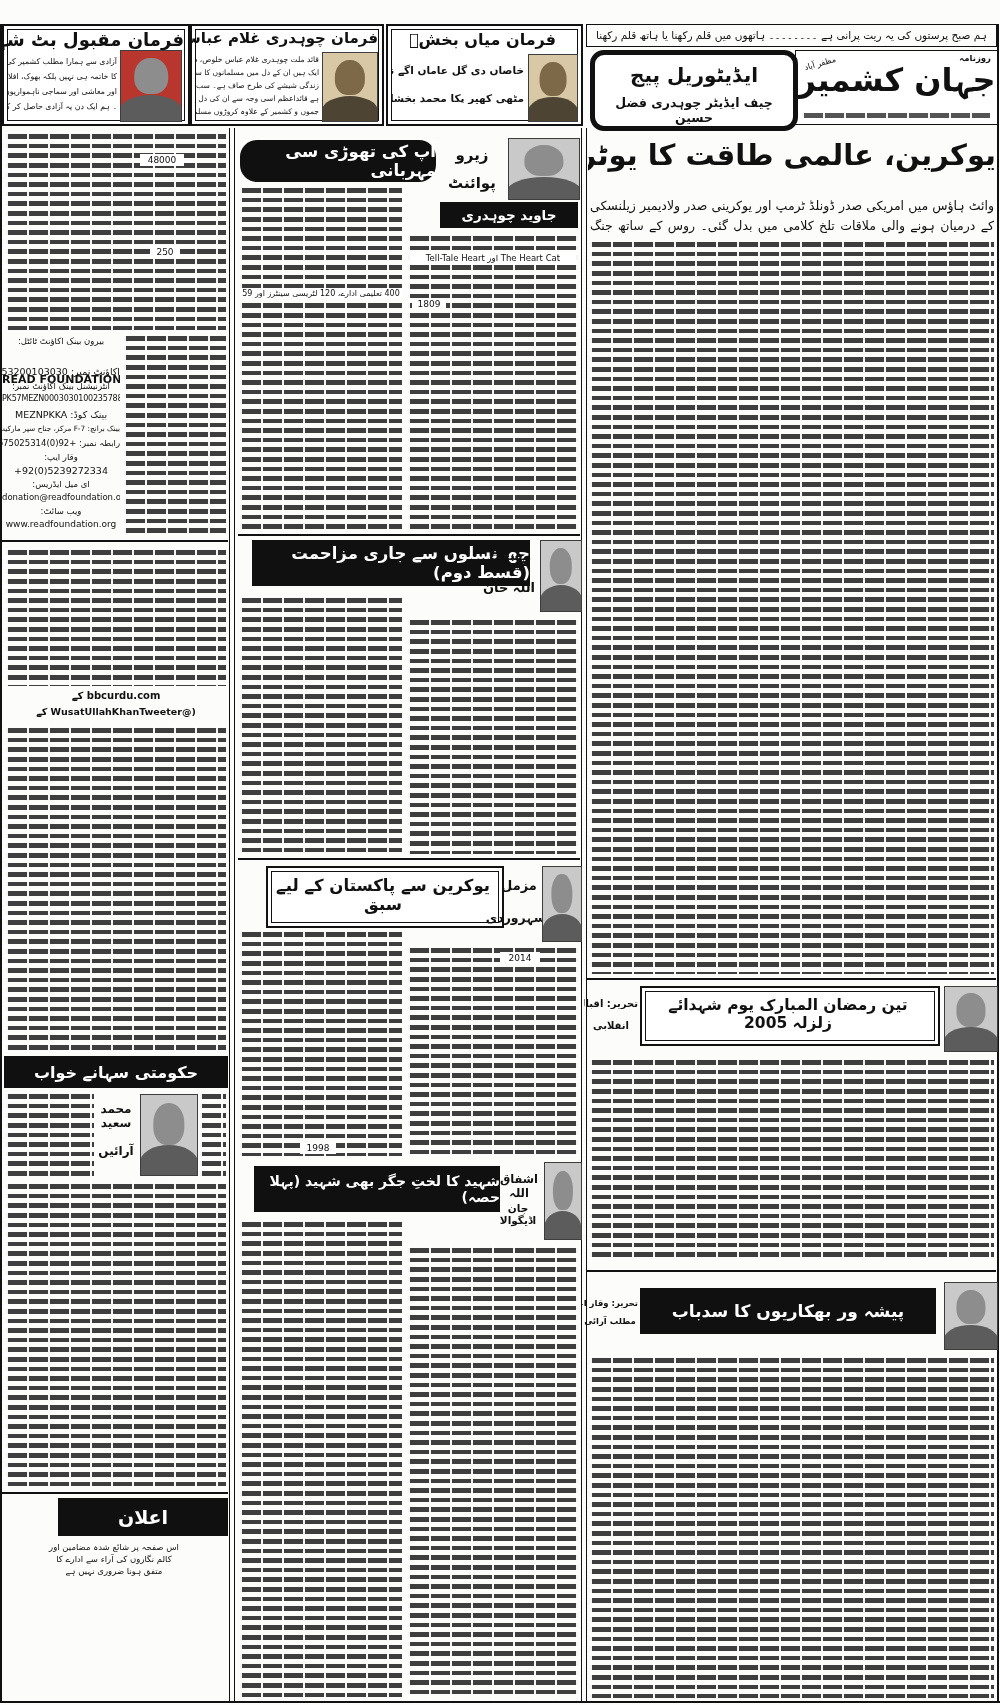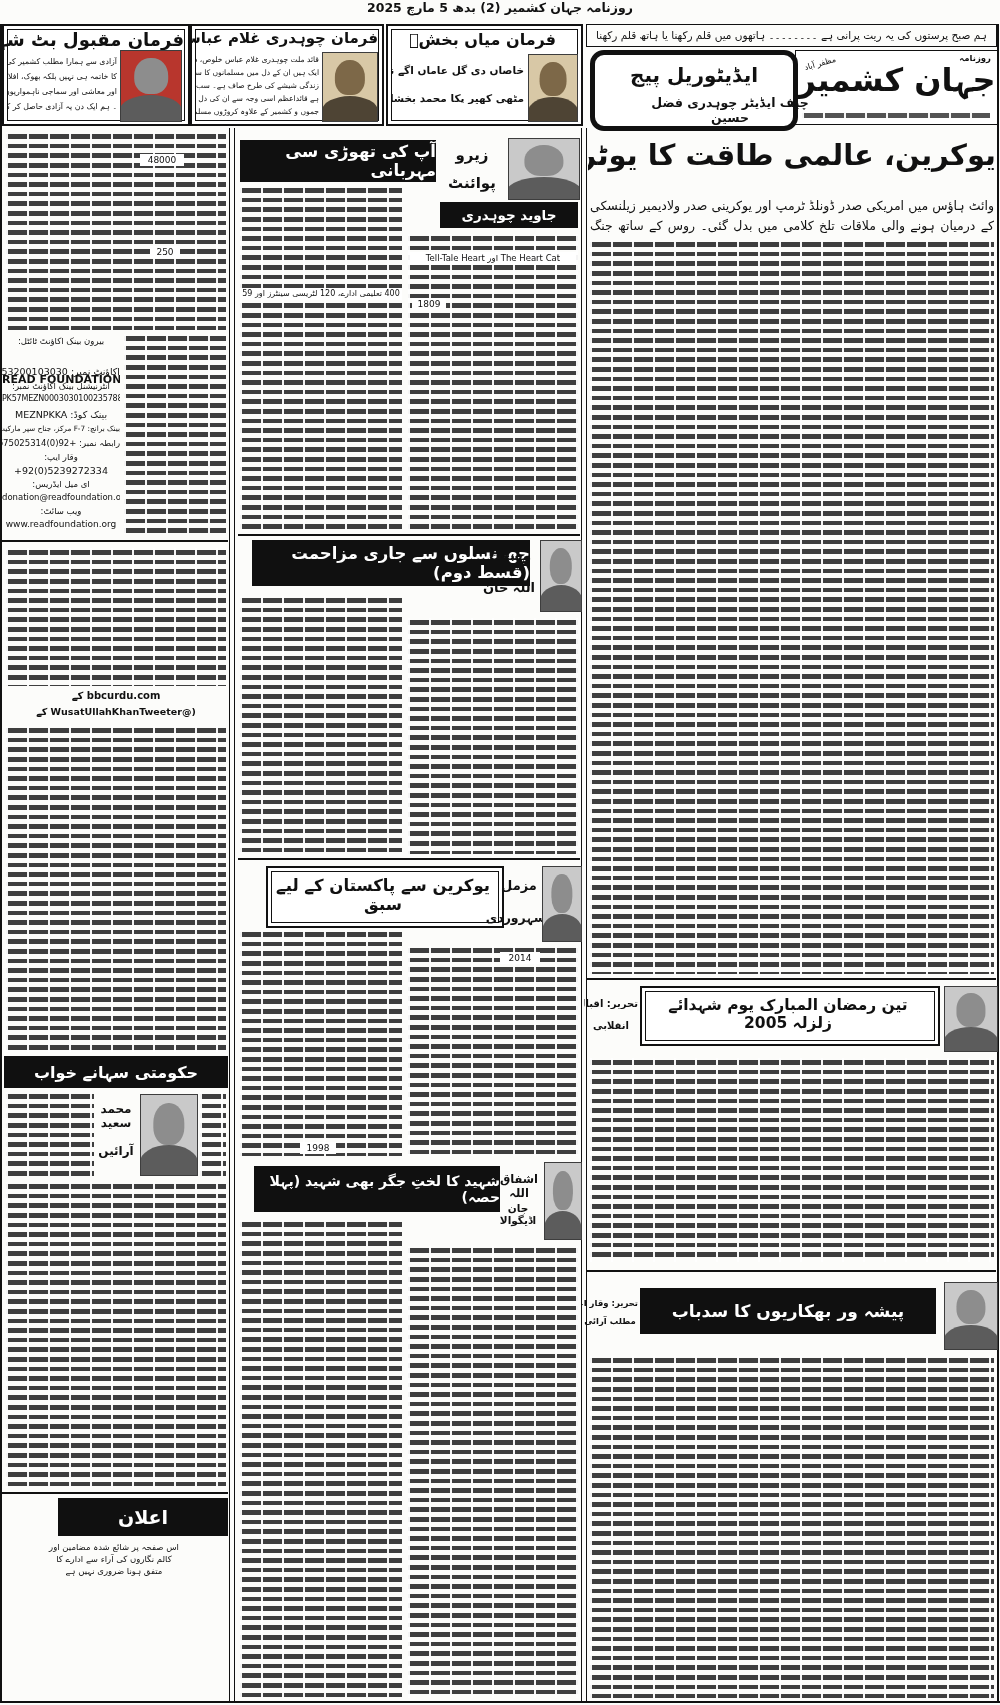--- a/index.html
+++ b/index.html
@@ -28,34 +28,33 @@
         background:#5c5c5c;border-radius:55% 55% 0 0;}
   .ph.red{background:#b8362d;}
   .ph.sepia{background:#d8c8a6;} .ph.sepia i{background:#7d6848;} .ph.sepia em{background:#4e4434;}
   .chip{position:absolute;background:#fff;text-align:center;white-space:nowrap;overflow:hidden;}
 </style>
 </head>
 <body>
 
 <div id="page">
 
-  <div class="abs c b" style="left:0;top:4;width:1000px;font-size:12.5px;">روزنامہ جہان کشمیر (2) بدھ 5 مارچ 2025</div>
 
   <div class="abs c nw" style="left:586px;top:24px;width:409px;height:21px;border:1.5px solid #111;font-size:10.5px;line-height:21px;">ہم صبح پرستوں کی یہ ریت پرانی ہے ۔۔۔۔۔۔۔۔ ہاتھوں میں قلم رکھنا یا ہاتھ قلم رکھنا</div>
 
   <div class="abs" style="left:795px;top:50px;width:201px;height:73px;border:1.5px solid #111;background:#fff;">
     <div class="abs b" style="right:6px;top:2px;font-size:8.5px;">روزنامہ</div>
     <div class="abs" style="left:8px;top:8px;font-size:8px;transform:rotate(-16deg);">مظفر آباد</div>
     <div class="abs c b" style="left:0;top:10px;width:100%;font-size:32px;letter-spacing:-1px;">جہان کشمیر</div>
     <div class="sim f" style="left:6px;top:60px;width:188px;height:9px;"></div>
   </div>
 
   <div class="abs" style="left:590px;top:50px;width:198px;height:71px;border:5px solid #111;border-radius:14px;background:#fff;">
     <div class="abs c b" style="left:0;top:8px;width:100%;font-size:20px;">ایڈیٹوریل پیج</div>
-    <div class="abs c b" style="left:0;top:40px;width:100%;font-size:12.5px;padding-left:36px;">چیف ایڈیٹر چوہدری فضل حسین</div>
+    <div class="abs c b" style="left:0;top:40px;width:100%;font-size:12.5px;">چیف ایڈیٹر چوہدری فضل حسین</div>
   </div>
 
   <div class="dbox" style="left:386px;top:24px;width:193px;height:98px;"></div>
   <div class="abs c b nw" style="left:388px;top:30px;width:189px;font-size:16px;">فرمان میاں بخشؒ</div>
   <div class="ph sepia" style="left:528px;top:54px;width:48px;height:66px;">
       <i></i>
       <em></em>
     </div>
   <div class="abs c b nw" style="left:392px;top:64px;width:132px;font-size:10.5px;">خاصاں دی گل عاماں اگے نئیں مناسب کرنی</div>
   <div class="abs c b nw" style="left:392px;top:92px;width:132px;font-size:10.5px;">مٹھی کھیر پکا محمد بخشا تے کتیاں اگے دھرنی</div>
@@ -109,21 +108,21 @@
 
   <div class="ph" style="left:944px;top:1282px;width:52px;height:66px;">
       <i></i>
       <em></em>
     </div>
   <div class="hbox" style="left:640px;top:1288px;width:296px;height:46px;font-size:17px;">پیشہ ور بھکاریوں کا سدباب</div>
   <div class="abs c b nw" style="left:582px;top:1298px;width:56px;font-size:8.5px;">تحریر: وقار اعوان</div>
   <div class="abs c b nw" style="left:582px;top:1316px;width:56px;font-size:8.5px;">مطلب آرائی</div>
   <div class="sim" style="left:590px;top:1356px;width:404px;height:342px;"></div>
 
-  <div class="hbox" style="left:240px;top:140px;width:196px;height:42px;font-size:16.5px;">آپ کی تھوڑی سی مہربانی</div>
+  <div class="hbox" style="left:240px;top:140px;width:196px;height:42px;font-size:16.5px;border-radius:17px;">آپ کی تھوڑی سی مہربانی</div>
   <div class="abs c b" style="left:440px;top:146px;width:64px;font-size:15px;">زیرو</div>
   <div class="abs c b" style="left:440px;top:174px;width:64px;font-size:15px;">پوائنٹ</div>
   <div class="ph" style="left:508px;top:138px;width:70px;height:60px;">
       <i></i>
       <em></em>
     </div>
   <div class="hbox" style="left:440px;top:202px;width:138px;height:26px;font-size:13.5px;">جاوید چوہدری</div>
   <div class="sim" style="left:408px;top:234px;width:170px;height:296px;"></div>
   <div class="sim" style="left:240px;top:186px;width:162px;height:344px;"></div>
   <div class="chip" style="left:410px;top:252px;width:166px;height:13px;font-size:8.5px;line-height:13px;">The Heart Cat اور Tell-Tale Heart</div>

